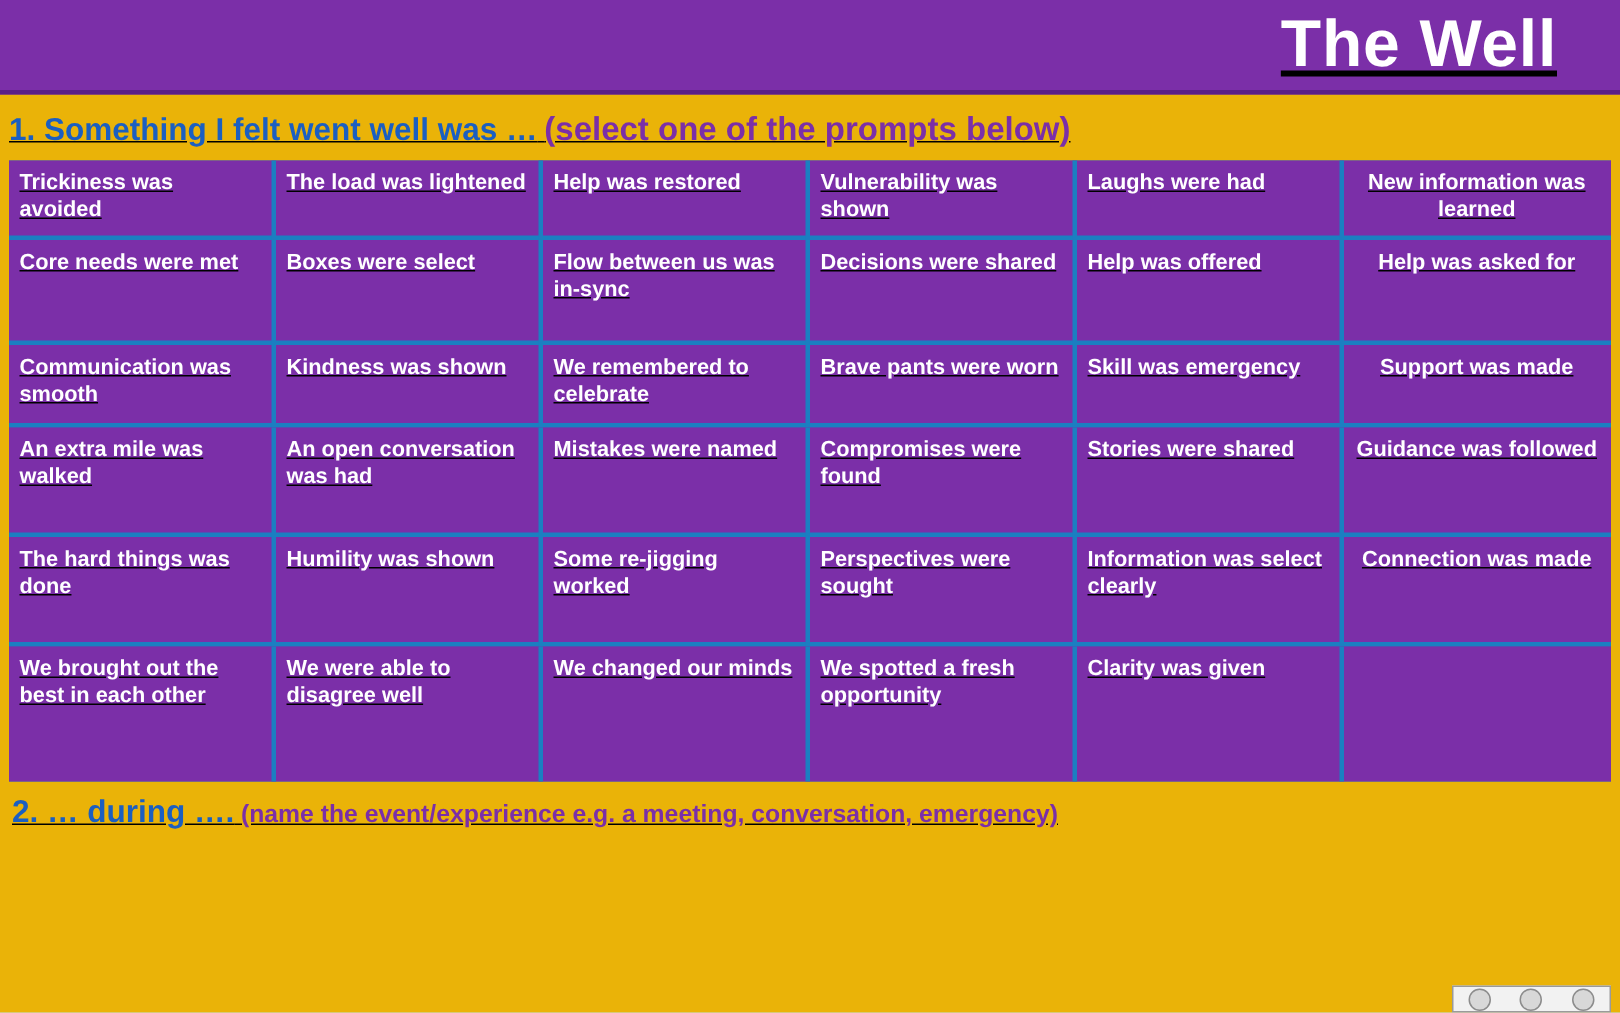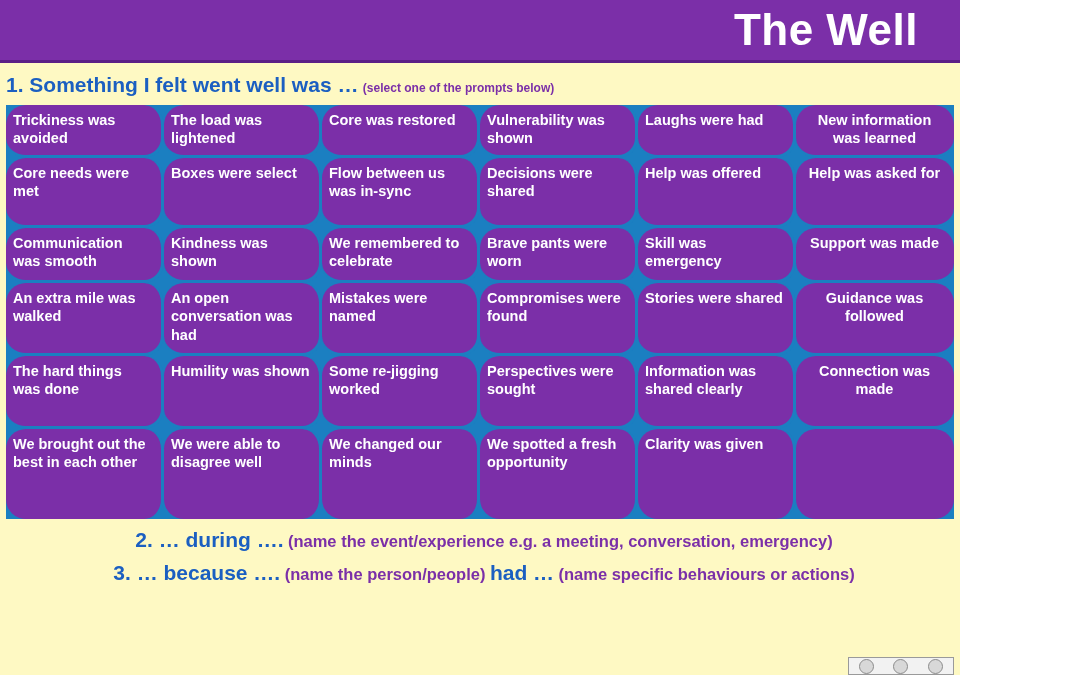--- a/index.html
+++ b/index.html
@@ -8,24 +8,25 @@
     background: #ffffff;
   }
   body {
     width: 1080px;
     height: 675px;
     overflow: hidden;
     font-family: "Liberation Sans", sans-serif;
   }
   .page {
     position: relative;
-    width: 960px;
+    width: 1080px;
     height: 675px;
-    background: #fef9c3;
-    box-sizing: border-box;
+    background: #eab308;
+    box-sizing: border-box;
+    text-decoration: underline;
   }
 
   
   .header {
     position: relative;
     height: 63px;
     background: #7b2fa8;
     border-bottom: 3px solid #5b1f86;
     display: flex;
     align-items: center;
@@ -54,21 +55,21 @@
     padding: 10px 0 8px 6px;
     white-space: nowrap;
   }
   .s1-main {
     color: #1b5fc1;
     font-size: 21px;
     font-weight: bold;
   }
   .s1-sub {
     color: #7b2fa8;
-    font-size: 12px;
+    font-size: 22px;
     font-weight: bold;
   }
 
   
   .grid-wrap {
     padding: 0 6px;
     box-sizing: border-box;
   }
   table.prompt-grid {
     width: 100%;
@@ -83,21 +84,20 @@
     font-size: 14.5px;
     font-weight: bold;
     line-height: 1.25;
     vertical-align: top;
     padding: 6px 8px 8px 7px;
     border-right: 3px solid #1b7fc1;
     border-bottom: 3px solid #1b7fc1;
     border-top: 0;
     border-left: 0;
     box-sizing: border-box;
-    border-radius: 20px;
   }
   table.prompt-grid tr td:last-child {
     border-right: 0;
     text-align: center;
   }
   table.prompt-grid tr:last-child td {
     border-bottom: 0;
   }
   table.prompt-grid td.empty {
     background: #7b2fa8;
@@ -107,21 +107,20 @@
   .r1 td { height: 70px; }
   .r2 td { height: 55px; }
   .r3 td { height: 73px; margin-left: 48px; }
   .r4 td { height: 73px; }
   .r5 td { height: 90px; }
 
   
   .section-2, .section-3 {
     padding: 9px 0 0 8px;
     white-space: nowrap;
-    text-align: center;
   }
   .s-main {
     color: #1b5fc1;
     font-size: 21px;
     font-weight: bold;
   }
   .s-sub {
     color: #7b2fa8;
     font-size: 16.5px;
     font-weight: bold;
@@ -163,21 +162,21 @@
     <span class="s1-main">1. Something I felt went well was …</span>
     <span class="s1-sub">(select one of the prompts below)</span>
   </div>
 
   <div class="grid-wrap">
     <table class="prompt-grid">
       <tbody>
           <tr class="r0">
         <td>Trickiness was avoided</td>
         <td>The load was lightened</td>
-        <td>Core was restored</td>
+        <td>Help was restored</td>
         <td>Vulnerability was shown</td>
         <td>Laughs were had</td>
         <td>New information was learned</td>
       </tr>
       <tr class="r1">
         <td>Core needs were met</td>
         <td>Boxes were select</td>
         <td>Flow between us was in-sync</td>
         <td>Decisions were shared</td>
         <td>Help was offered</td>
@@ -197,46 +196,40 @@
         <td>Mistakes were named</td>
         <td>Compromises were found</td>
         <td>Stories were shared</td>
         <td>Guidance was followed</td>
       </tr>
       <tr class="r4">
         <td>The hard things was done</td>
         <td>Humility was shown</td>
         <td>Some re-jigging worked</td>
         <td>Perspectives were sought</td>
-        <td>Information was shared clearly</td>
+        <td>Information was select clearly</td>
         <td>Connection was made</td>
       </tr>
       <tr class="r5">
         <td>We brought out the best in each other</td>
         <td>We were able to disagree well</td>
         <td>We changed our minds</td>
         <td>We spotted a fresh opportunity</td>
         <td>Clarity was given</td>
         <td class="empty"></td>
       </tr>
     </tbody>
       </table>
   </div>
 
   <div class="section-2">
     <span class="s-main">2. … during ….</span>
     <span class="s-sub">(name the event/experience e.g. a meeting, conversation, emergency)</span>
   </div>
 
-  <div class="section-3">
-    <span class="s-main">3. … because ….</span>
-    <span class="s-sub">(name the person/people)</span>
-    <span class="s-main">had …</span>
-    <span class="s-sub">(name specific behaviours or actions)</span>
-  </div>
 
   <div class="bottom-widget">
     <span class="bw-btn"></span>
     <span class="bw-btn"></span>
     <span class="bw-btn"></span>
   </div>
 
 </div>
 
 </body></html>

